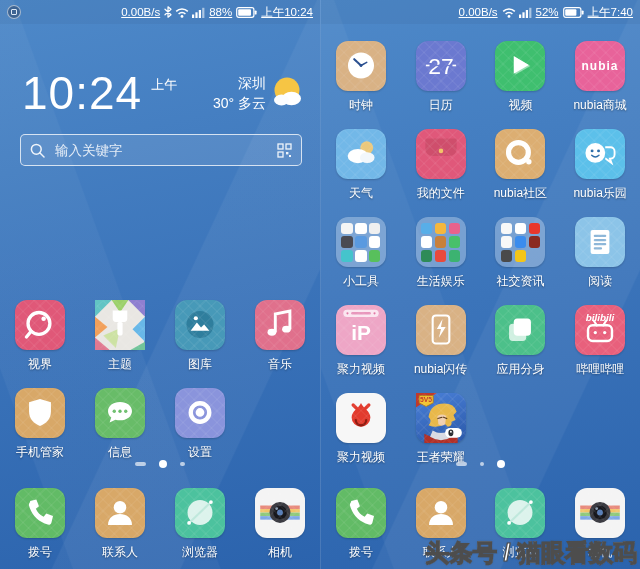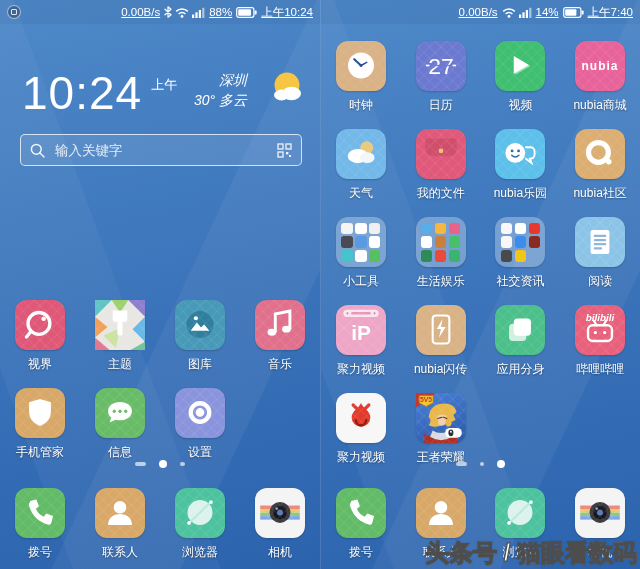--- a/index.html
+++ b/index.html
@@ -24,21 +24,21 @@
     padding:0 7px;color:#fff;font-size:11.5px;z-index:5;background:rgba(0,0,0,0.04);text-decoration:underline;}
   .status-right{margin-left:auto;display:flex;align-items:center;gap:4px;white-space:nowrap;}
   .sticons{display:flex;align-items:center;gap:3px;}
   .float-ico{width:14px;height:14px;border-radius:50%;background:rgba(40,60,90,0.45);
     border:1px solid rgba(255,255,255,0.55);display:flex;align-items:center;justify-content:center;}
   .float-ico i{display:block;width:6px;height:6px;border:1px solid #dce8f5;border-radius:1px;}
   
   .clockwidget{position:absolute;top:70px;left:22px;right:16px;display:flex;color:#fff;z-index:4;}
   .cw-time{font-size:46px;font-weight:200;line-height:1;letter-spacing:1px;}
   .cw-period{font-size:13px;margin:6px 0 0 9px;}
-  .cw-weather{margin-left:auto;display:flex;gap:19px;font-style:italic;}
+  .cw-weather{margin-left:auto;display:flex;align-items:center;gap:0;}
   .wx-text{text-align:right;font-size:14px;line-height:1.45;}
   
   .searchbar{position:absolute;top:134px;left:20px;right:18px;height:32px;z-index:4;
     border:1px solid rgba(255,255,255,0.75);border-radius:5px;background:rgba(255,255,255,0.10);
     display:flex;align-items:center;padding:0 9px;gap:8px;}
   .searchbar input{flex:1;background:transparent;border:none;outline:none;
     color:#fff;font-size:13.5px;font-family:inherit;min-width:0;}
   .searchbar input::placeholder{color:rgba(255,255,255,0.85);}
   
   .grid{position:absolute;left:0;right:0;display:grid;grid-template-columns:repeat(4,1fr);
@@ -295,21 +295,21 @@
             </span>
             <span style="display: inline-flex;">
               <svg width="13" height="11" viewBox="0 0 13 11">
                 <rect x="0" y="7.5" width="2.2" height="3.5" fill="#fff"></rect>
                 <rect x="3.4" y="5.3" width="2.2" height="5.7" fill="#fff"></rect>
                 <rect x="6.8" y="3" width="2.2" height="8" fill="#fff"></rect>
                 <rect x="10.2" y="0.8" width="2.2" height="10.2" fill="#fff" opacity="0.55"></rect>
               </svg>
             </span>
           </span>
-        <span>14%</span>
+        <span>52%</span>
         <span class="batt" style="display: inline-flex;">
             <svg width="21" height="11" viewBox="0 0 21 11">
               <rect x="0.7" y="0.7" width="17.2" height="9.6" rx="2" fill="none" stroke="#fff" stroke-width="1.2"></rect>
               <rect x="2.2" y="2.2" width="11.2" height="6.6" rx="1" fill="#fff"></rect>
               <rect x="18.7" y="3.4" width="1.9" height="4.2" rx="0.9" fill="#fff"></rect>
             </svg>
           </span>
         <span>上午7:40</span>
       </span>
     </div>
@@ -366,39 +366,39 @@
         <div class="cell">
           <div class="tile" style="background: rgb(224, 88, 122);">
             <svg viewBox="0 0 48 48">
               <path d="M9 9 h30 v10 a7 7 0 0 1 -7 7 h-16 a7 7 0 0 1 -7 -7 z" fill="#cf4e6c"></path>
               <circle cx="24" cy="21" r="2.2" fill="#f2c46a"></circle>
             </svg>
           </div>
           <div class="applabel">我的文件</div>
         </div>
         <div class="cell">
+          <div class="tile" style="background: rgb(220, 174, 114);">
+            <svg viewBox="0 0 48 48">
+              <circle cx="22.5" cy="22.5" r="9.5" fill="none" stroke="#fff" stroke-width="5"></circle>
+              <circle cx="32.5" cy="31.5" r="2.6" fill="#fff"></circle>
+            </svg>
+          </div>
+          <div class="applabel">nubia社区</div>
+        </div>
+        <div class="cell">
           <div class="tile" style="background: rgb(92, 192, 234);">
             <svg viewBox="0 0 48 48">
               <circle cx="19.5" cy="23" r="9.5" fill="#fff"></circle>
               <circle cx="16.4" cy="21" r="1.4" fill="#2b6ca8"></circle>
               <circle cx="22.6" cy="21" r="1.4" fill="#2b6ca8"></circle>
               <path d="M16 25.2 q3.5 3.2 7 0" stroke="#2b6ca8" stroke-width="1.4" fill="none" stroke-linecap="round"></path>
               <path d="M29 17.5 h5 a4 4 0 0 1 4 4 v3 a4 4 0 0 1 -4 4 h-0.5 l1.5 4 -5.5 -4 h-0.5" fill="none" stroke="#fff" stroke-width="1.8"></path>
             </svg>
           </div>
           <div class="applabel">nubia乐园</div>
-        </div>
-        <div class="cell">
-          <div class="tile" style="background: rgb(220, 174, 114);">
-            <svg viewBox="0 0 48 48">
-              <circle cx="22.5" cy="22.5" r="9.5" fill="none" stroke="#fff" stroke-width="5"></circle>
-              <circle cx="32.5" cy="31.5" r="2.6" fill="#fff"></circle>
-            </svg>
-          </div>
-          <div class="applabel">nubia社区</div>
         </div>
         <div class="cell">
           <div class="tile folder">
             <span class="mini" style="background: rgb(245, 245, 245);"></span>
             <span class="mini" style="background: rgb(255, 255, 255);"></span>
             <span class="mini" style="background: rgb(240, 240, 240);"></span>
             <span class="mini" style="background: rgb(74, 74, 82);"></span>
             <span class="mini" style="background: rgb(90, 154, 224);"></span>
             <span class="mini" style="background: rgb(255, 255, 255);"></span>
             <span class="mini" style="background: rgb(69, 196, 204);"></span>

